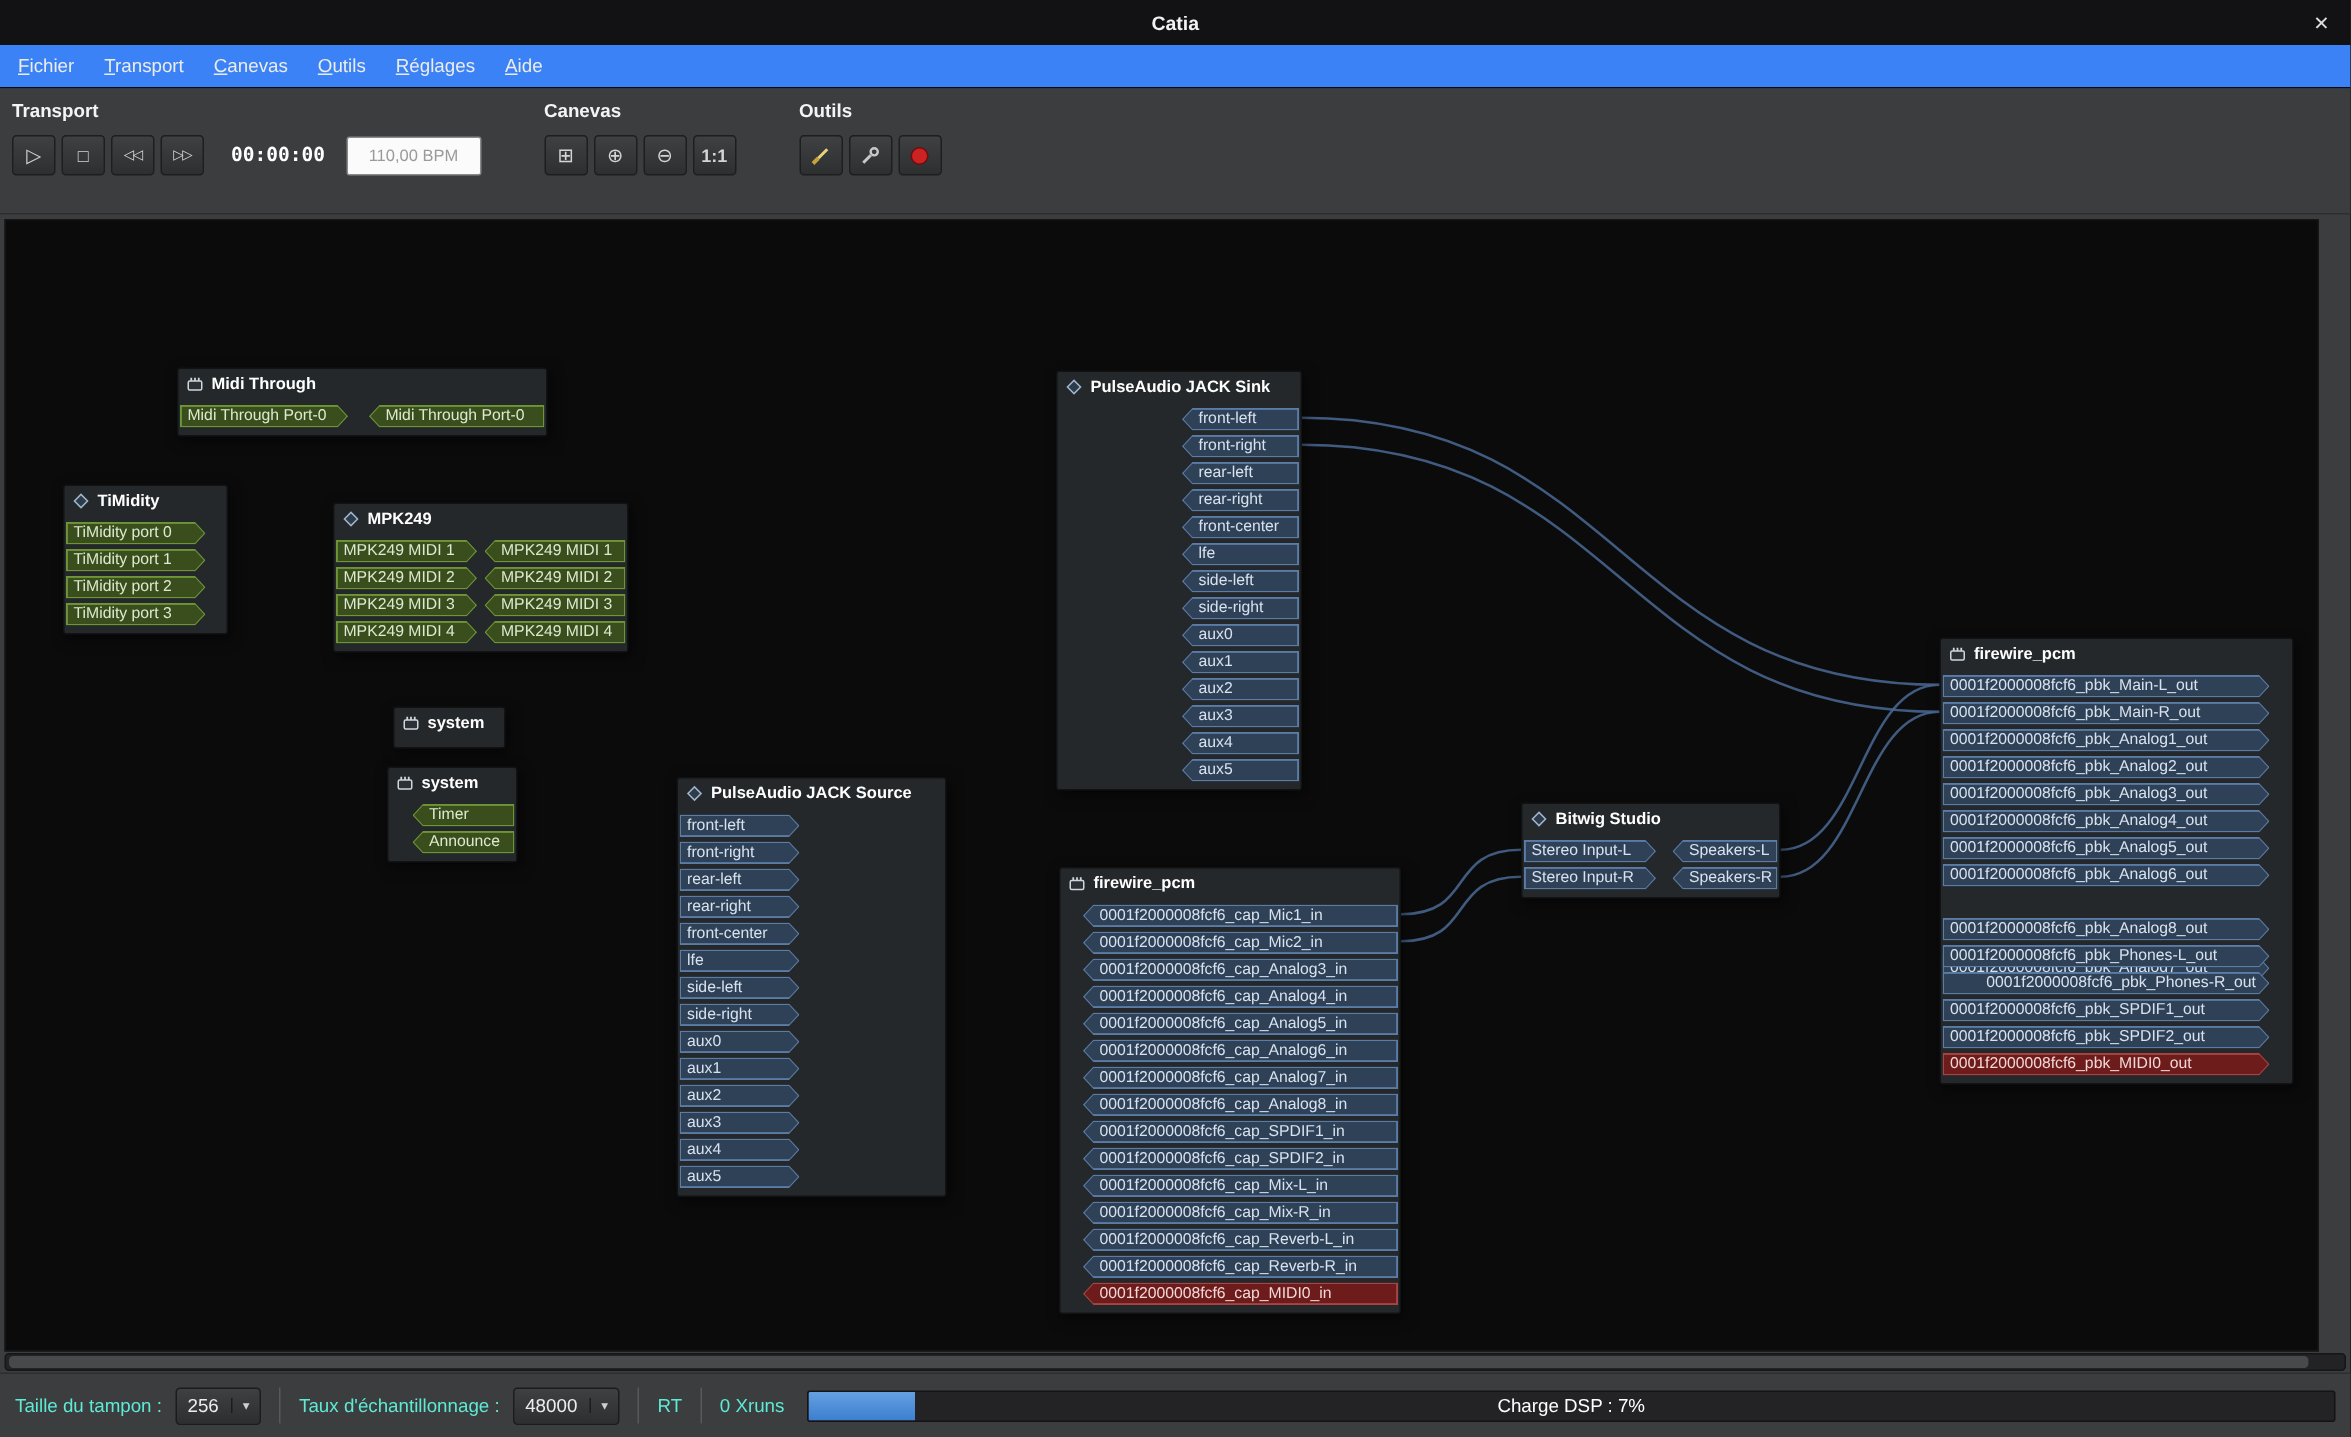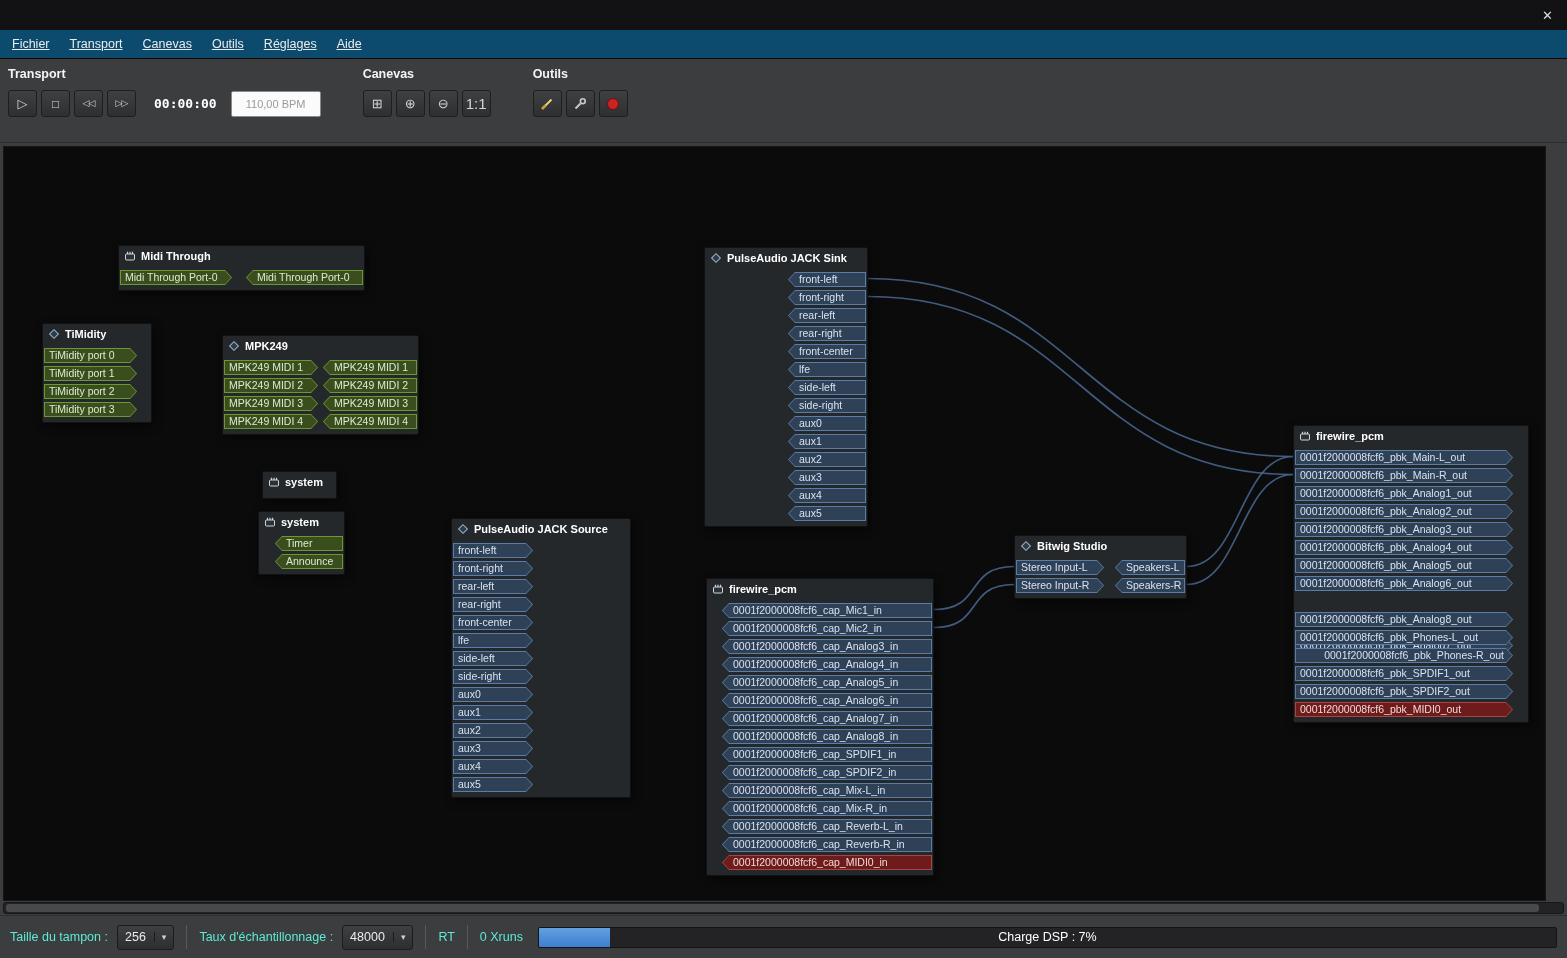--- a/index.html
+++ b/index.html
@@ -19,22 +19,22 @@
     position:absolute; left:0; right:0; text-align:center;
     font-weight:bold; font-size:13px; color:#f2f2f2;
   }
   .titlebar .close {
     margin-left:auto; padding:0 14px; color:#dcdcdc; font-size:13px; cursor:default;
     position:relative; z-index:2;
   }
 
   
   .menubar {
-    height:29px; background:#0c4a6e; border-bottom:1px solid #0a0a0a;
-    display:flex; align-items:center; padding-left:2px; flex:none;text-decoration:underline;
+    height:29px; background:#3b82f6; border-bottom:1px solid #0a0a0a;
+    display:flex; align-items:center; padding-left:2px; flex:none;
   }
   .menu-item { padding:5px 10px; font-size:12.5px; color:#ececec; }
   .menu-item u { text-decoration:underline; }
 
   
   .toolbar {
     height:84px; background:#3b3d3f; flex:none;
     display:flex; align-items:flex-start; padding:8px 0 0 8px;
     border-bottom:1px solid #2c2e30;
   }
@@ -43,21 +43,21 @@
   .tb-row { display:flex; align-items:center; }
   .tb-btns { display:flex; gap:4px; }
   .tb-btn {
     width:29px; height:27px; border:1px solid #1e1e20; border-radius:3px;
     background:linear-gradient(#3e4042,#2d2f31);
     display:flex; align-items:center; justify-content:center; cursor:default;
   }
   .tb-glyph { color:#d4d4d4; font-size:13px; line-height:1; }
   .g-stop { font-size:12px; }
   .g-rewind,.g-forward { font-size:9px; letter-spacing:-1px; }
-  .g-zoom-reset { font-size:15px; font-weight:normal; }
+  .g-zoom-reset { font-size:12px; font-weight:bold; }
   .tb-svgicon { display:flex; }
   .record-dot { width:12px; height:12px; border-radius:50%;
     background:var(--record-red); border:1px solid #6e0e0e; display:inline-block; }
   .tb-time {
     font-family:"DejaVu Sans Mono", monospace; font-size:13px; font-weight:bold;
     color:#ffffff; margin-left:18px;
   }
   .tb-bpm {
     margin-left:14px; width:90px; height:26px; background:#fbfbfb;
     border:1px solid #8a8a8a; border-radius:2px; color:#9a9a9a;
@@ -138,20 +138,21 @@
   }
   .progress-text {
     position:absolute; inset:0; display:flex; align-items:center; justify-content:center;
     font-size:12.5px; color:#ffffff;
   }
 </style>
 </head>
 <body>
 
 <div class="titlebar">
+  <span class="title">Catia</span>
   <span class="close">✕</span>
 </div>
 
 <div class="menubar" id="menubar">
     <span class="menu-item"><u>F</u>ichier</span>
     <span class="menu-item"><u>T</u>ransport</span>
     <span class="menu-item"><u>C</u>anevas</span>
     <span class="menu-item"><u>O</u>utils</span>
     <span class="menu-item"><u>R</u>églages</span>
     <span class="menu-item"><u>A</u>ide</span>

